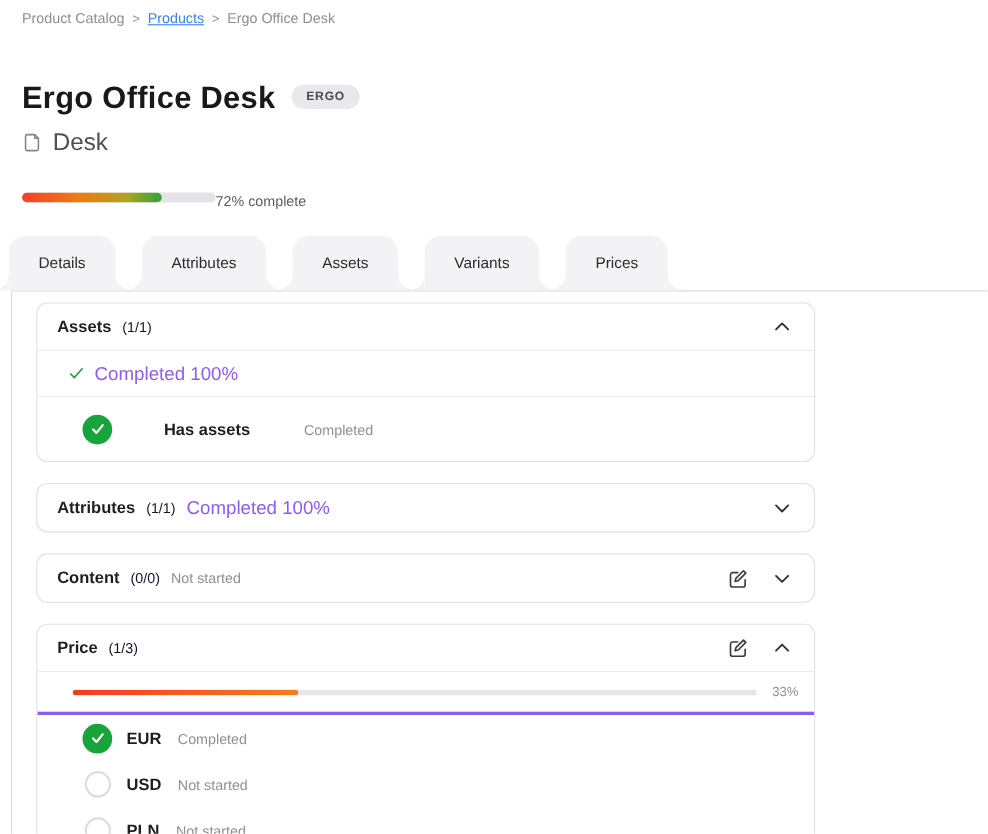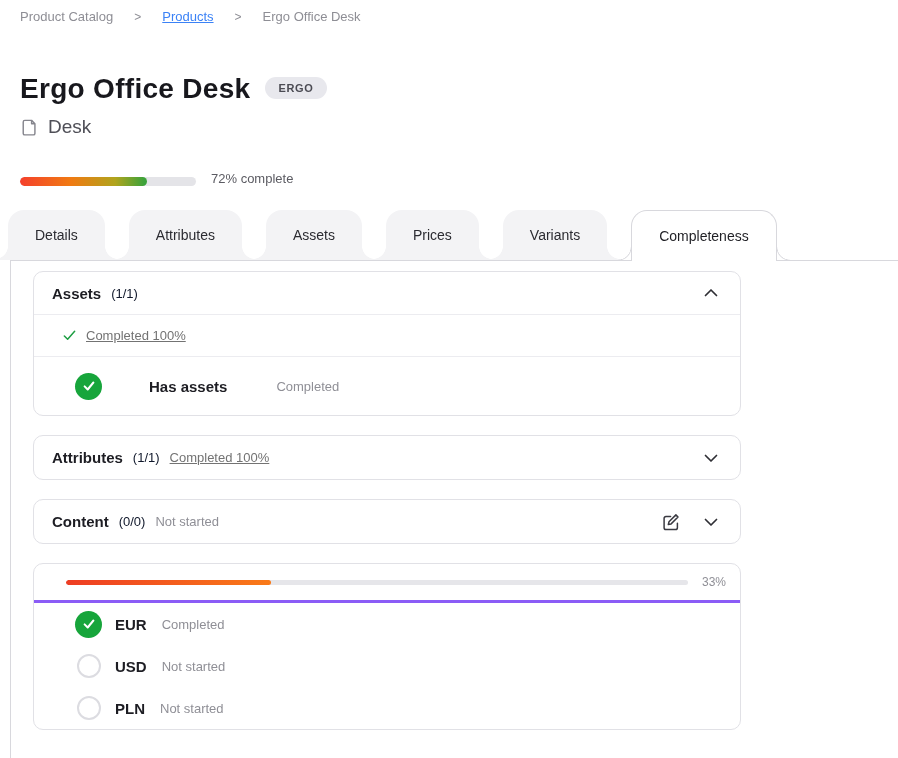--- a/index.html
+++ b/index.html
@@ -6,21 +6,21 @@
   html,body { margin:0; padding:0; }
   body {
     width: 898px; height: 758px; overflow: hidden;
     background: #ffffff;
     font-family: "Liberation Sans", sans-serif;
     color: #1b1b20;
   }
 
   
   .breadcrumb {
-    display: flex; align-items: center; gap: 21px;
+    display: flex; align-items: center; gap: 7px;
     padding: 9px 0 0 20px;
     font-size: 13px; color: #8e8e95;
   }
   .crumb-link { color: #3b82f6; text-decoration: underline; cursor: pointer; }
   .crumb-sep { color: #8e8e95; font-size: 12px; }
   .crumb-muted { color: #8e8e95; }
 
   
   .title-row {
     display: flex; align-items: flex-start; gap: 15px;
@@ -31,24 +31,24 @@
     letter-spacing: 0.3px; color: #18181d; line-height: 1.05;
   }
   .badge {
     background: #e8e8ed; color: #4b4b53;
     font-size: 11px; font-weight: 700; letter-spacing: 0.7px;
     padding: 5px 13px; border-radius: 13px; margin-top: 3px; text-align: right;
   }
   .family-row {
     display: flex; align-items: center; gap: 9px;
     margin: 13px 0 0 20px;
-    font-size: 19px; color: #4f4f57;
+    font-size: 22px; color: #4f4f57;
   }
   .progress-row {
-    display: flex; align-items: flex-end; gap: 15px;
+    display: flex; align-items: flex-start; gap: 0;
     margin: 33px 0 0 20px;
   }
   .progress-track {
     width: 176px; height: 9px; border-radius: 5px;
     background: #e4e4e8; overflow: hidden;
   }
   .progress-fill {
     height: 100%; border-radius: 5px;
     background: linear-gradient(90deg, #f5402c 0%, #f07a12 40%, #b0a41e 75%, #3ba23a 98%);
   }
@@ -111,21 +111,21 @@
     border: 1px solid #e1e1e6; border-radius: 10px;
     background: #fff; margin-bottom: 19px; overflow: hidden;
   }
   .panel-header {
     height: 43px; display: flex; align-items: center;
     padding: 0 18px; gap: 10px; cursor: pointer;
   }
   .panel.expanded .panel-header { border-bottom: 1px solid #ececf0; }
   .panel-title { font-size: 15px; font-weight: 700; color: #1d1d23; }
   .panel-count { font-size: 13px; color: #0f172a; }
-  .status-green { font-size: 13px; color: #737373; text-decoration: underline; }
+  .status-green { font-size: 17px; color: #8b5cf6; }
   .status-gray { font-size: 13px; color: #8f8f96; }
   .header-actions { margin-left: auto; display: flex; align-items: center; gap: 19px; }
   .icon-btn { display: flex; align-items: center; cursor: pointer; background: none; border: none; padding: 0; }
 
   .summary-row {
     height: 42px; display: flex; align-items: center; gap: 9px;
     padding: 0 28px; border-bottom: 1px solid #ececf0;
   }
   .item-row {
     display: flex; align-items: center;
@@ -189,23 +189,22 @@
   <div class="progress-track">
     <div class="progress-fill" style="width: 72%;"></div>
   </div>
   <span class="progress-label">72% complete</span>
 </div>
 
 <div class="tabs">
   <div class="tab">Details</div>
   <div class="tab">Attributes</div>
   <div class="tab">Assets</div>
+  <div class="tab">Variants</div>
   <div class="tab">Prices</div>
-  <div class="tab">Variants</div>
-  <div class="tab active">Completeness</div>
 </div>
 
 <div class="tab-content">
 
   <section class="panel expanded">
     <header class="panel-header">
       <span class="panel-title">Assets</span>
       <span class="panel-count">(1/1)</span>
       <span class="header-actions">
         <button class="icon-btn">
@@ -272,20 +271,41 @@
             <svg width="22" height="22" viewBox="0 0 22 22">
                 <polyline points="5.5,8.5 11,14 16.5,8.5" fill="none" stroke="#2f2f35" stroke-width="1.7" stroke-linecap="round" stroke-linejoin="round"></polyline>
               </svg>
           </span>
         </button>
       </span>
     </header>
   </section>
 
   <section class="panel expanded">
+    <header class="panel-header">
+      <span class="panel-title">Price</span>
+      <span class="panel-count">(1/3)</span>
+      <span class="header-actions">
+        <button class="icon-btn">
+          <span>
+            <svg width="20" height="20" viewBox="0 0 20 20" fill="none" stroke="#3a3a41" stroke-width="1.5" stroke-linecap="round" stroke-linejoin="round">
+              <path d="M16.4 11.2 v4.6 a1.8 1.8 0 0 1 -1.8 1.8 H4.9 a1.8 1.8 0 0 1 -1.8 -1.8 V6.4 a1.8 1.8 0 0 1 1.8 -1.8 h4.7"></path>
+              <path d="M14.9 2.9 l2.1 2.1 -6.9 6.9 -2.8 0.7 0.7 -2.8 z"></path>
+            </svg>
+          </span>
+        </button>
+        <button class="icon-btn">
+          <span>
+            <svg width="22" height="22" viewBox="0 0 22 22">
+                <polyline points="5.5,13.5 11,8 16.5,13.5" fill="none" stroke="#2f2f35" stroke-width="1.7" stroke-linecap="round" stroke-linejoin="round"></polyline>
+              </svg>
+          </span>
+        </button>
+      </span>
+    </header>
     <div class="price-progress-row">
       <div class="price-track">
         <div class="price-fill" style="width: 33%;"></div>
       </div>
       <span class="price-percent">33%</span>
     </div>
     <div class="item-row short">
       <span class="circle completed">
         <svg width="16" height="16" viewBox="0 0 16 16">
             <polyline points="3.6,8.4 6.7,11.5 12.4,4.5" fill="none" stroke="#ffffff" stroke-width="2" stroke-linecap="round" stroke-linejoin="round"></polyline>

